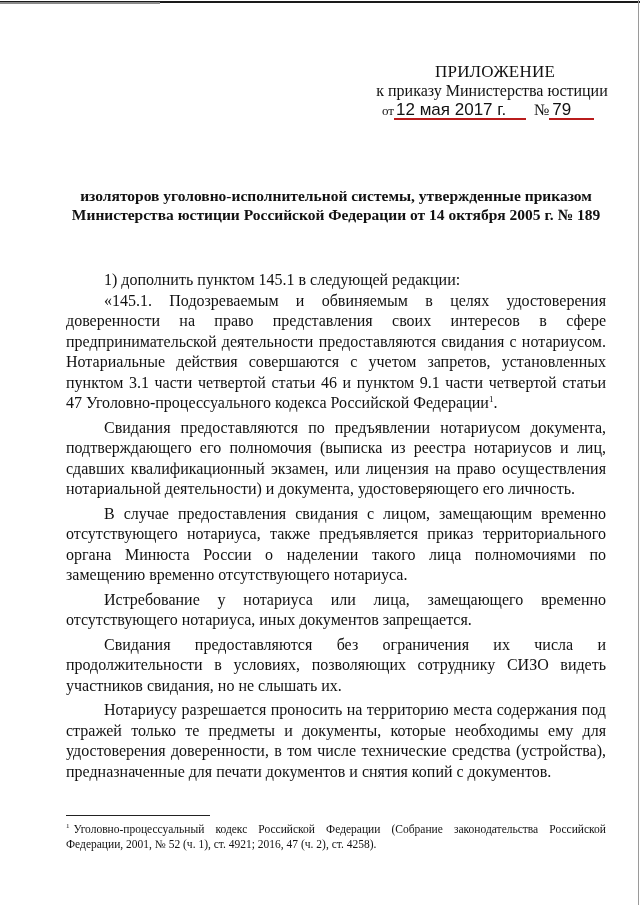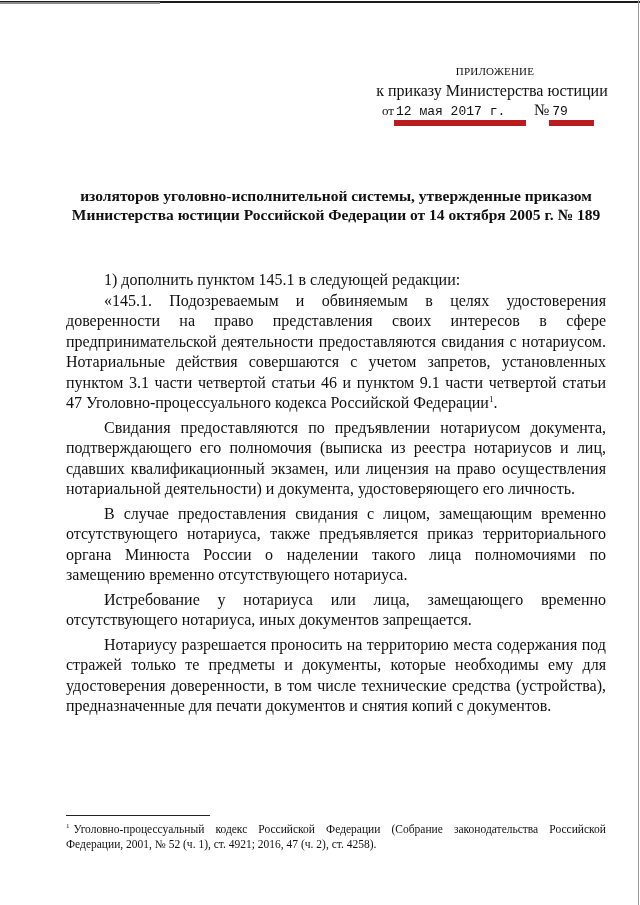--- a/index.html
+++ b/index.html
@@ -38,33 +38,33 @@
     .appendix {
       position: absolute;
       left: 380px;
       top: 62px;
       width: 230px;
       font-size: 16px;
       line-height: 19px;
       text-align: center;
     }
     .appendix .line { display: block; white-space: nowrap; }
-    .appendix .title-line { font-size: 11px; letter-spacing: 0.2px; }
+    .appendix .title-line { font-size: 17px; letter-spacing: 0.2px; }
     .appendix .order-line { margin-left: -6px; }
     .date-line {
       display: block;
       text-align: left;
       margin-left: 2px;
       white-space: nowrap;
     }
     .date-line .prefix { font-size: 13px; }
     .typed {
-      font-family: Liberation Mono, monospace;
-      font-size: 13px;
-      border-bottom: 6px solid #b91c1c;
+      font-family: Liberation Sans, sans-serif;
+      font-size: 17px;
+      border-bottom: 2px solid #b91c1c;
       display: inline-block;
       line-height: 16px;
       padding: 0 2px;
     }
     .typed.date { width: 128px; }
     .typed.num { width: 40px; padding-left: 3px; }
     .numero { margin-left: 8px; }
 
     
     .doc-title {
@@ -137,19 +137,20 @@
   <span class="line">изоляторов уголовно-исполнительной системы, утвержденные приказом</span>
   <span class="line">Министерства юстиции Российской Федерации от 14 октября 2005 г. № 189</span>
 </div>
 
 <div class="body-text">
   <p class="para">1) дополнить пунктом 145.1 в следующей редакции:</p>
   <p class="para"><span>«145.1. Подозреваемым и обвиняемым в целях удостоверения доверенности на право представления своих интересов в сфере предпринимательской деятельности предоставляются свидания с нотариусом. Нотариальные действия совершаются с учетом запретов, установленных пунктом 3.1 части четвертой статьи 46 и пунктом 9.1 части четвертой статьи 47 Уголовно-процессуального кодекса Российской Федерации</span><sup class="fn-ref">1</sup><span>.</span></p>
   <p class="para spaced">Свидания предоставляются по предъявлении нотариусом документа, подтверждающего его полномочия (выписка из реестра нотариусов и лиц, сдавших квалификационный экзамен, или лицензия на право осуществления нотариальной деятельности) и документа, удостоверяющего его личность.</p>
   <p class="para spaced">В случае предоставления свидания с лицом, замещающим временно отсутствующего нотариуса, также предъявляется приказ территориального органа Минюста России о наделении такого лица полномочиями по замещению временно отсутствующего нотариуса.</p>
   <p class="para spaced">Истребование у нотариуса или лица, замещающего временно отсутствующего нотариуса, иных документов запрещается.</p>
+  <p class="para spaced">Свидания предоставляются без ограничения их числа и продолжительности в условиях, позволяющих сотруднику СИЗО видеть участников свидания, но не слышать их.</p>
   <p class="para spaced">Нотариусу разрешается проносить на территорию места содержания под стражей только те предметы и документы, которые необходимы ему для удостоверения доверенности, в том числе технические средства (устройства), предназначенные для печати документов и снятия копий с документов.</p>
 </div>
 
 <div class="footnote-sep"></div>
 <div class="footnote">
   <sup>1</sup><span>Уголовно-процессуальный кодекс Российской Федерации (Собрание законодательства Российской Федерации, 2001, № 52 (ч. 1), ст. 4921; 2016, 47 (ч. 2), ст. 4258).</span>
 </div>
 
 </body></html>

